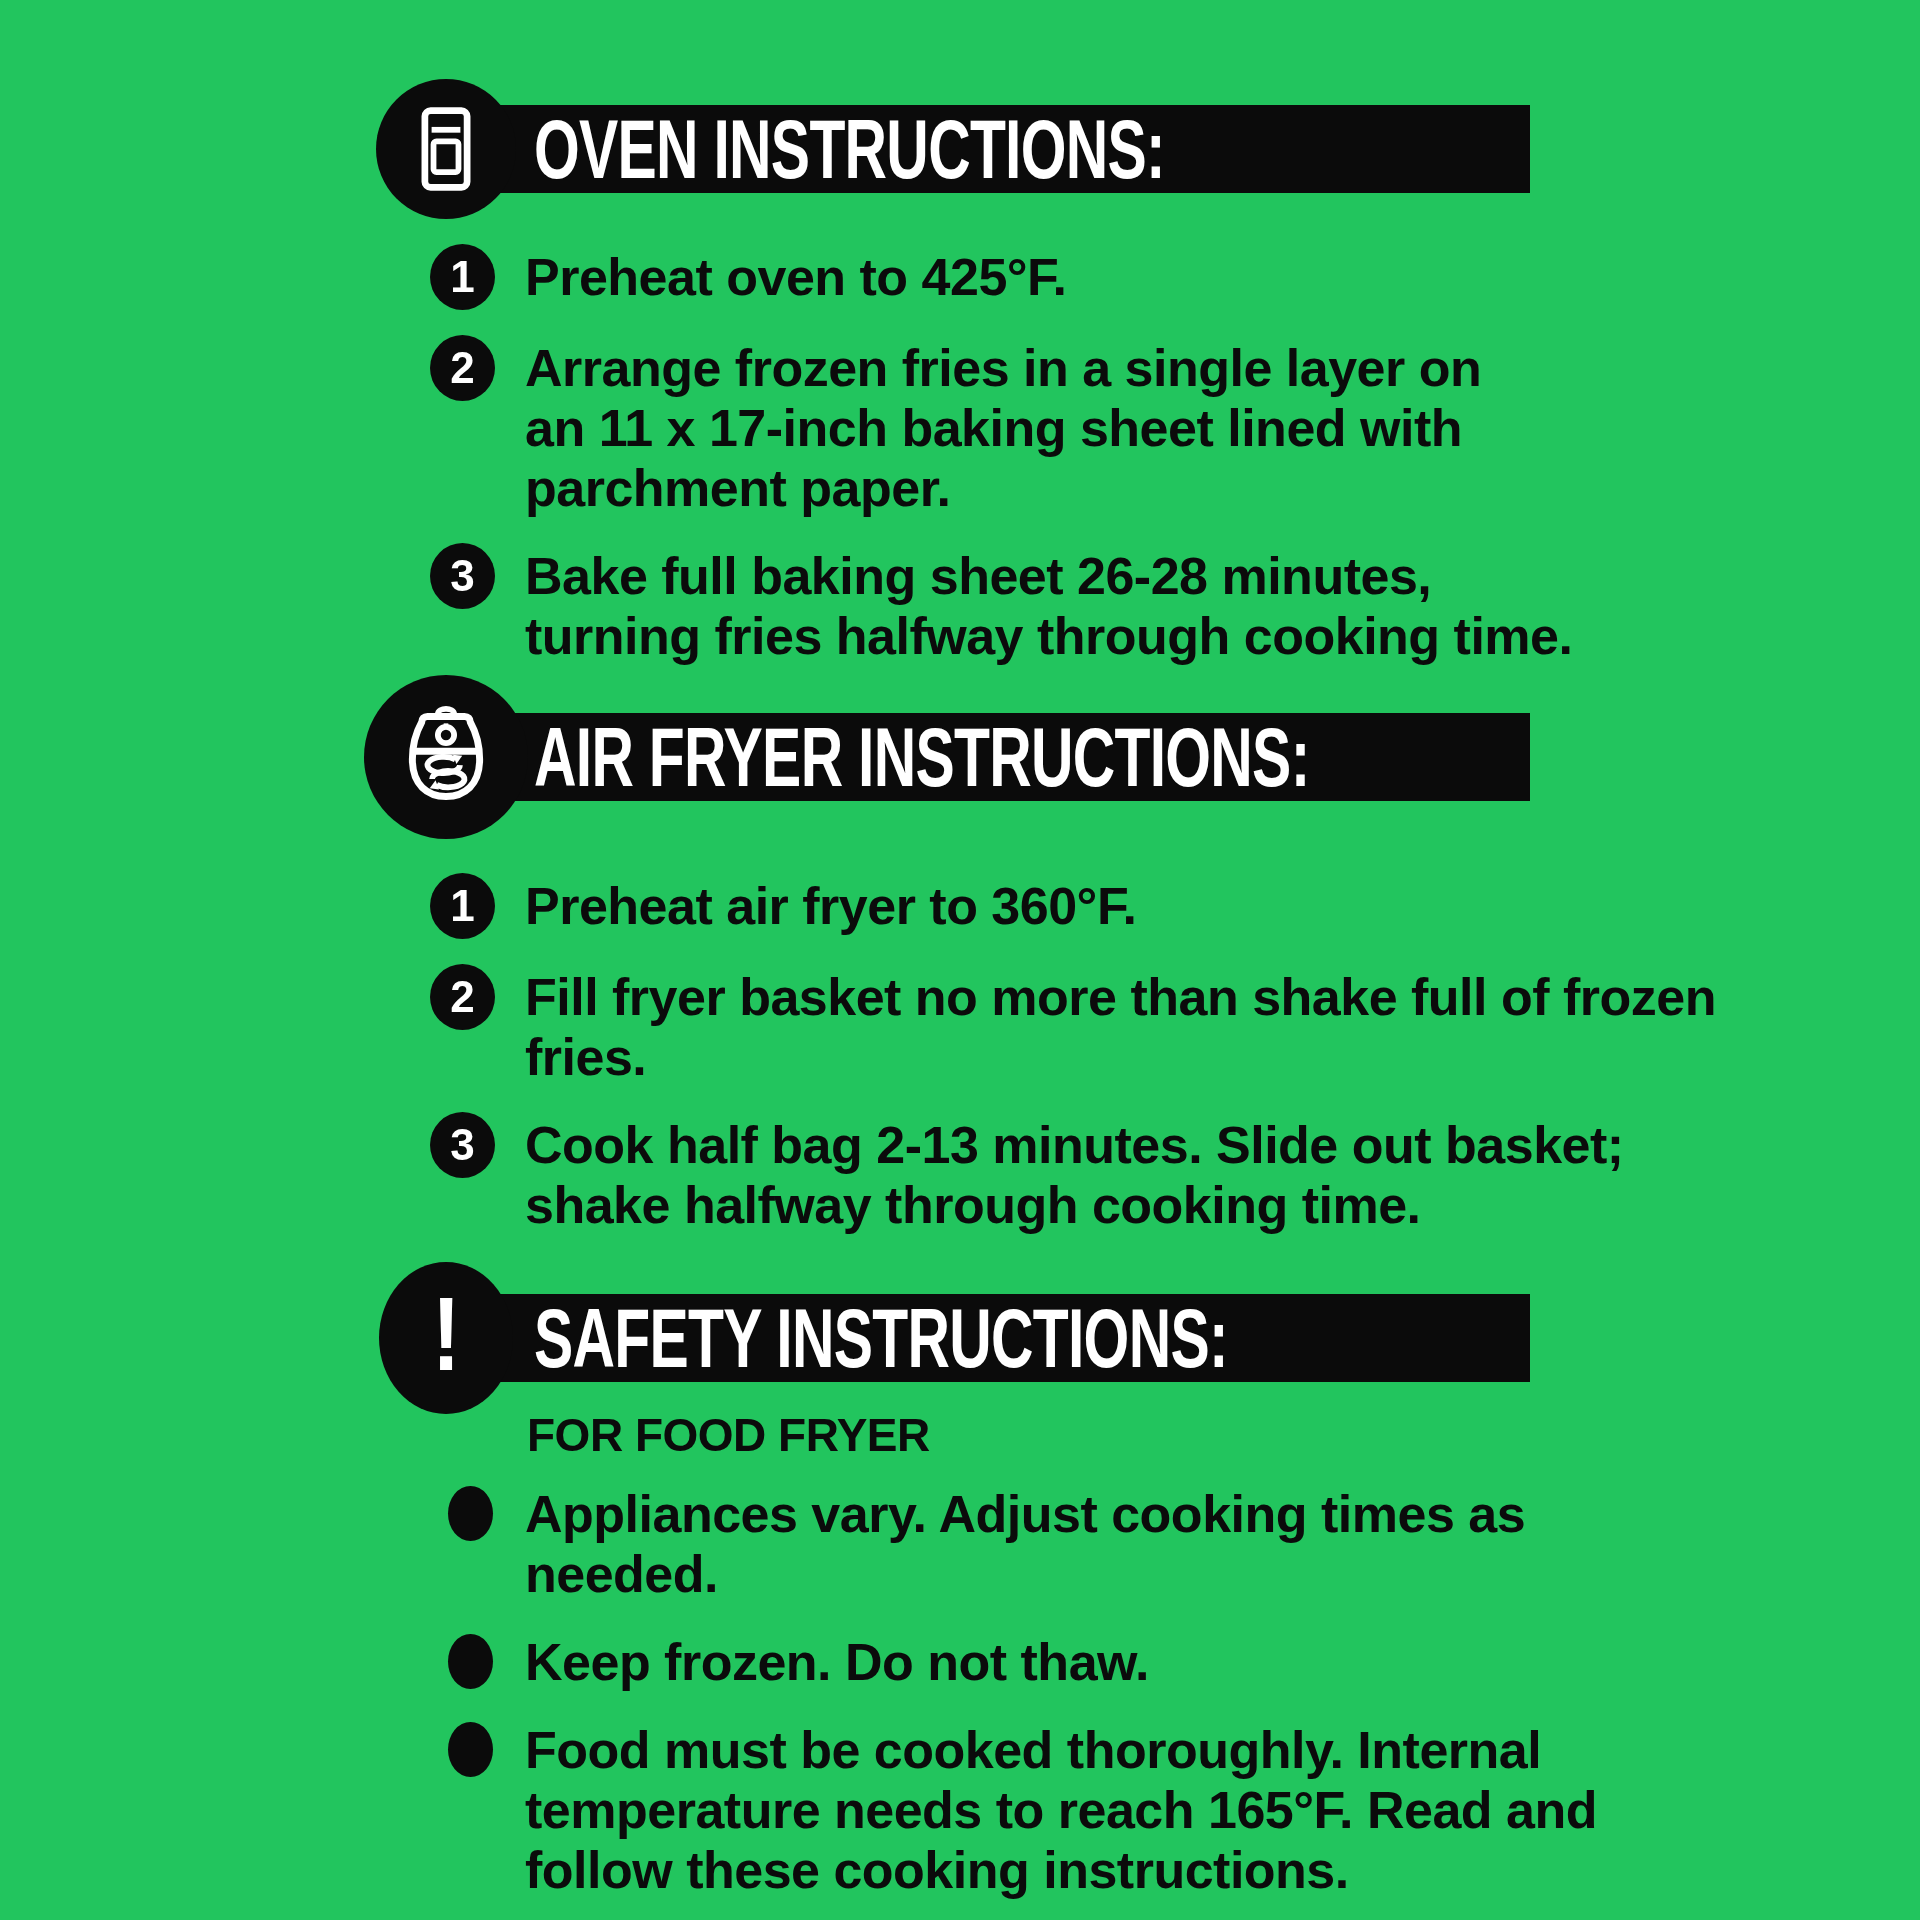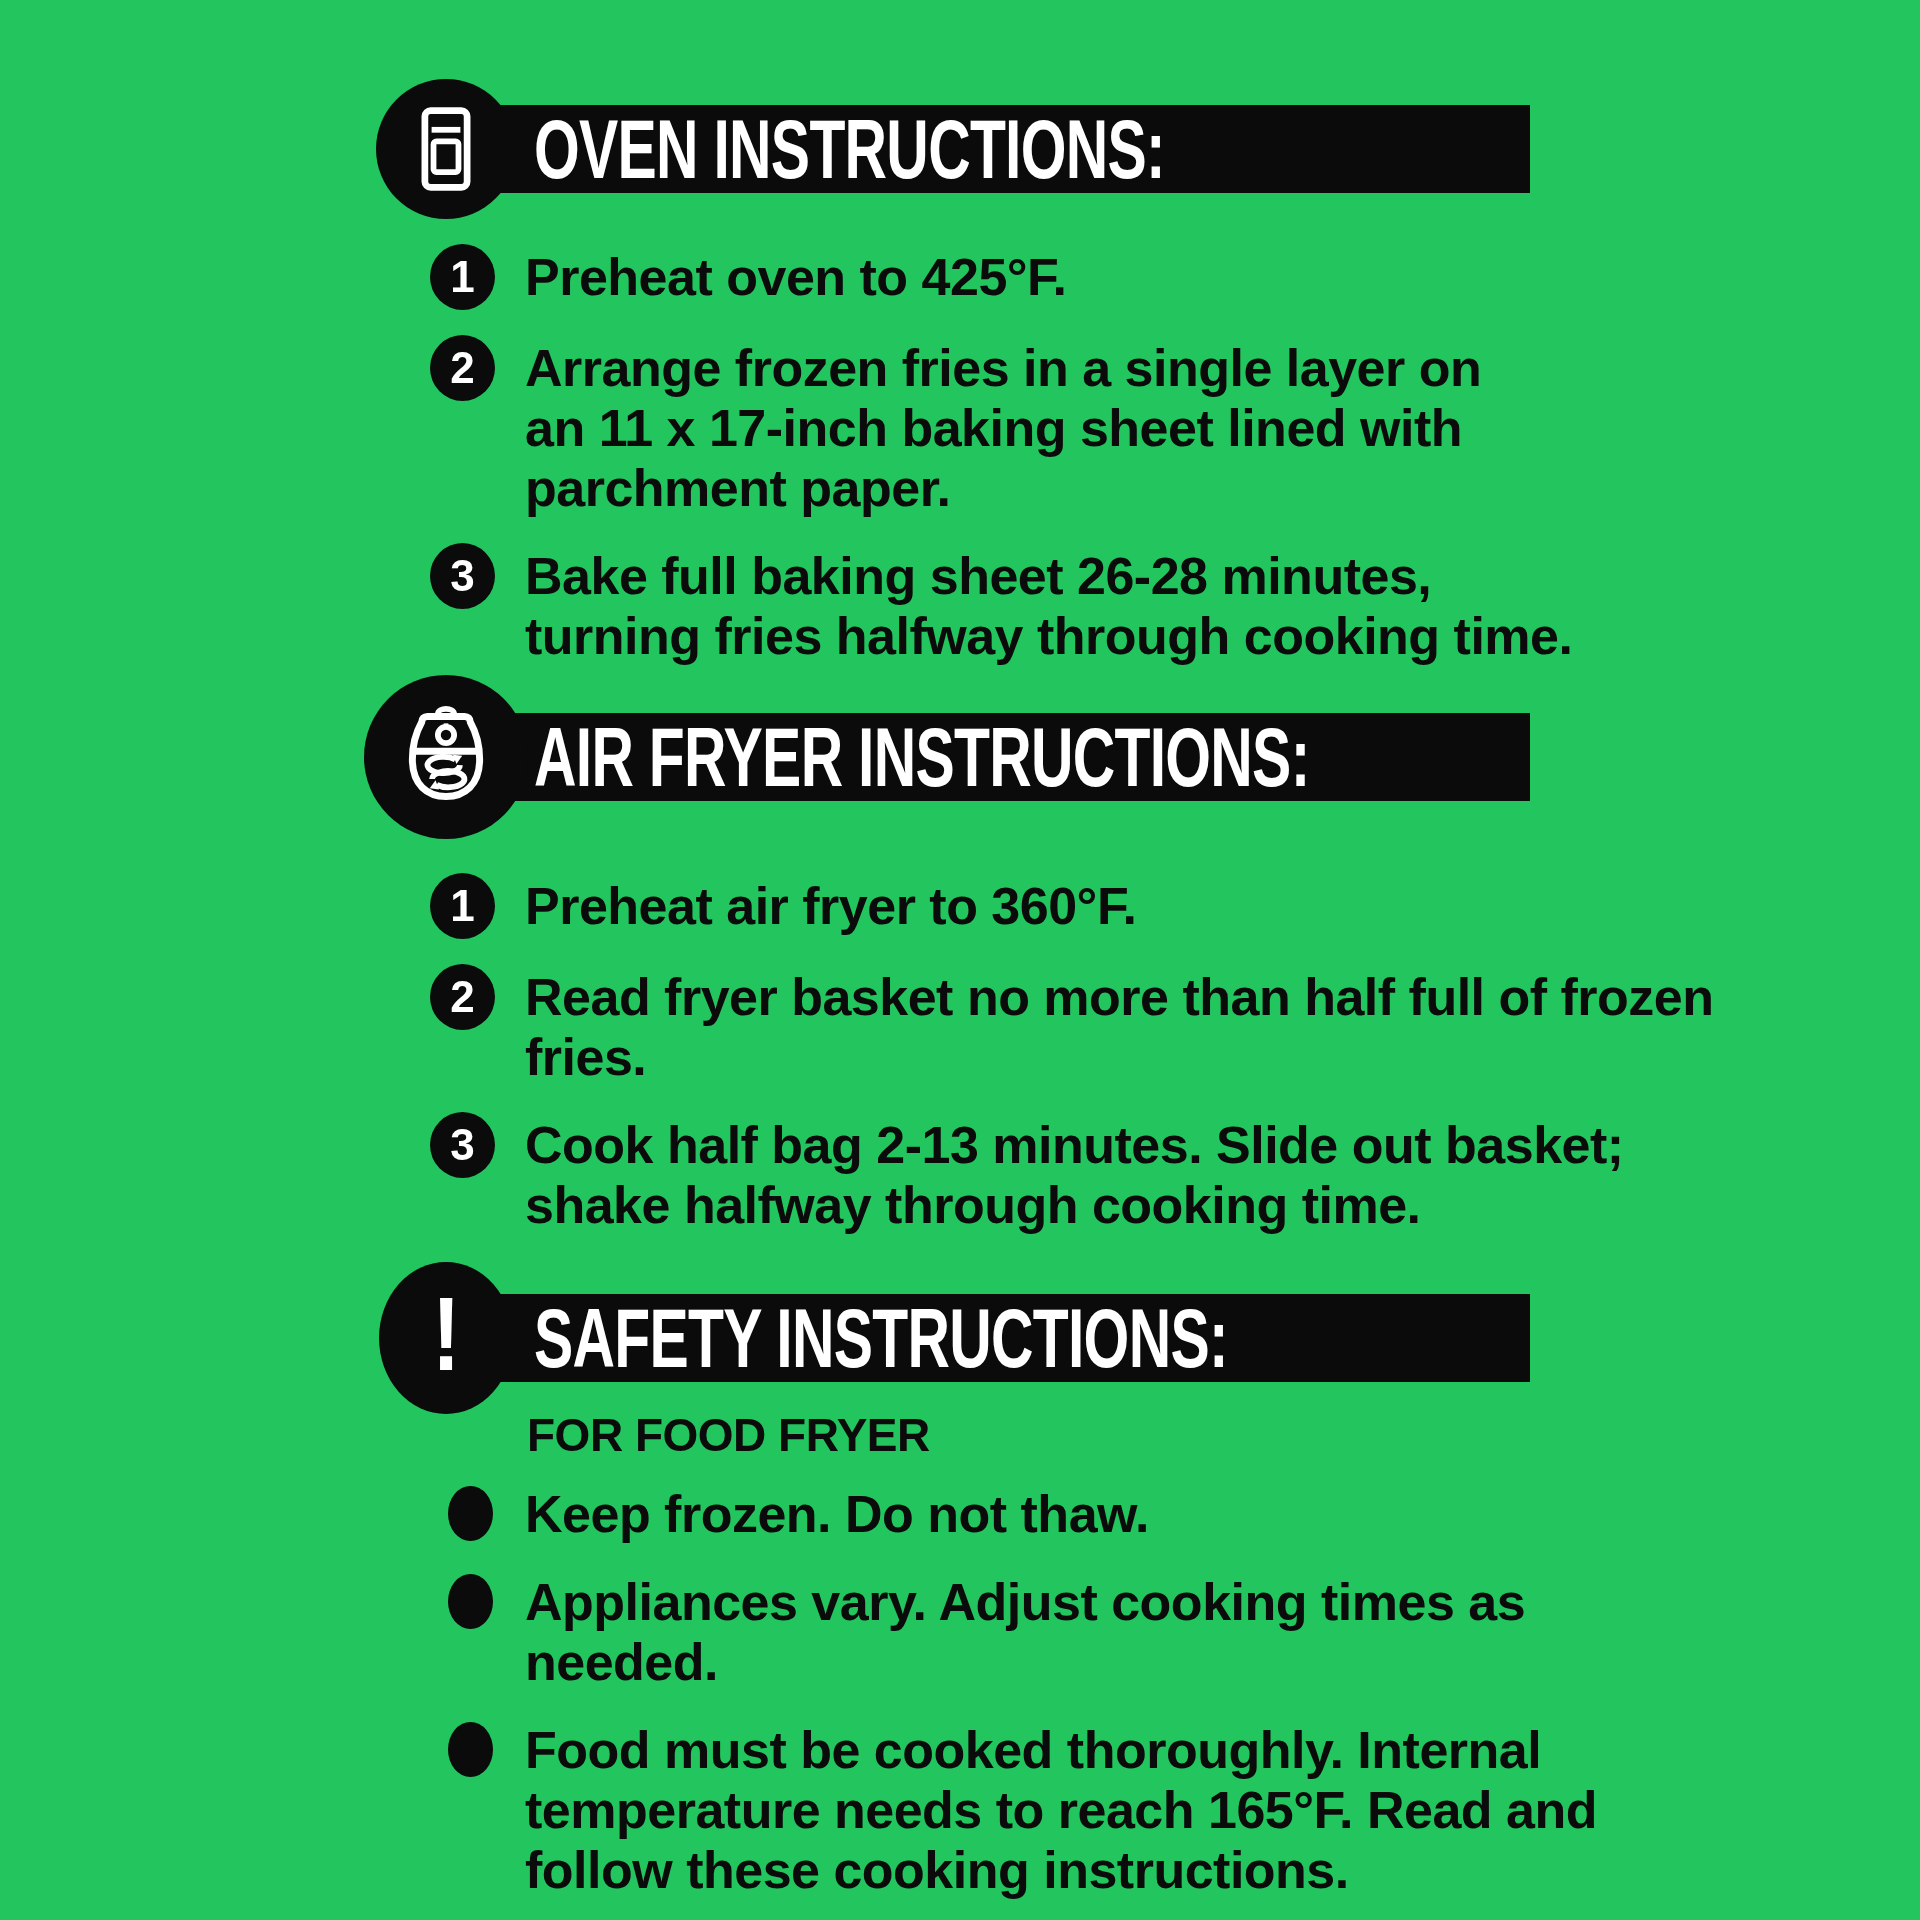--- a/index.html
+++ b/index.html
@@ -108,46 +108,46 @@
     </span>
     <h2 class="title">AIR FRYER INSTRUCTIONS:</h2>
   </header>
   <ol class="steps steps-airfryer">
     <li class="step">
       <span class="num">1</span>
       <p class="step-text">Preheat air fryer to 360°F.</p>
     </li>
     <li class="step">
       <span class="num">2</span>
-      <p class="step-text">Read fryer basket no more than half full of frozen
+      <p class="step-text">Fill fryer basket no more than shake full of frozen
 fries.</p>
     </li>
     <li class="step">
       <span class="num">3</span>
       <p class="step-text">Cook half bag 2-13 minutes. Slide out basket;
 shake halfway through cooking time.</p>
     </li>
   </ol>
 
   <header class="bar bar-safety">
     <span class="badge badge-safety">
       <span class="bang">!</span>
     </span>
     <h2 class="title">SAFETY INSTRUCTIONS:</h2>
   </header>
   <p class="subheading">FOR FOOD FRYER</p>
   <ul class="bullets">
     <li class="bullet">
       <span class="dot"></span>
-      <p class="bullet-text">Keep frozen. Do not thaw.</p>
+      <p class="bullet-text">Appliances vary. Adjust cooking times as
+needed.</p>
     </li>
     <li class="bullet">
       <span class="dot"></span>
-      <p class="bullet-text">Appliances vary. Adjust cooking times as
-needed.</p>
+      <p class="bullet-text">Keep frozen. Do not thaw.</p>
     </li>
     <li class="bullet">
       <span class="dot"></span>
       <p class="bullet-text">Food must be cooked thoroughly. Internal
 temperature needs to reach 165°F. Read and
 follow these cooking instructions.</p>
     </li>
   </ul>
 
 </div>

